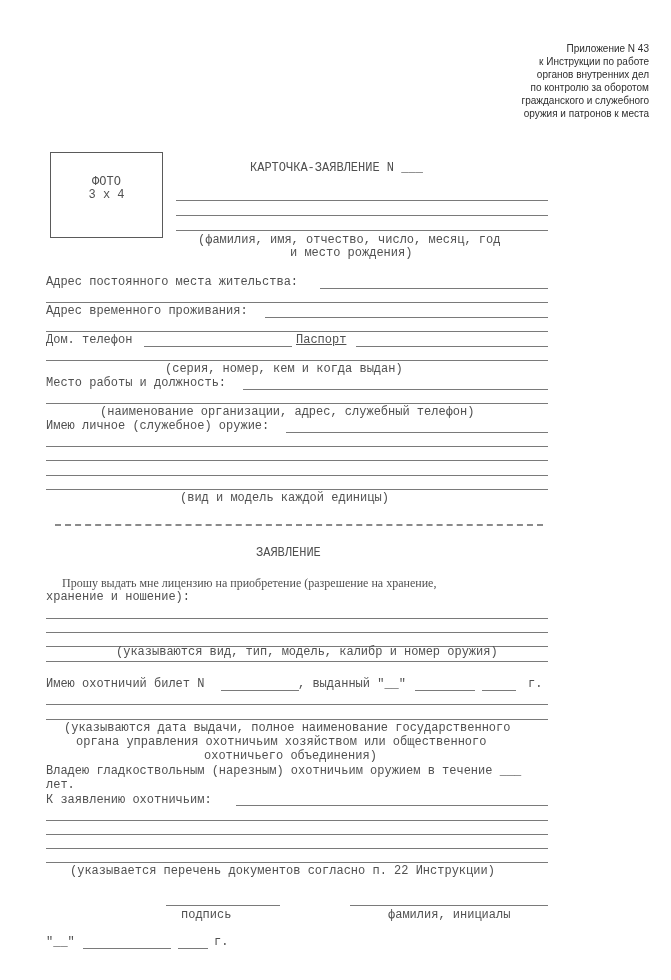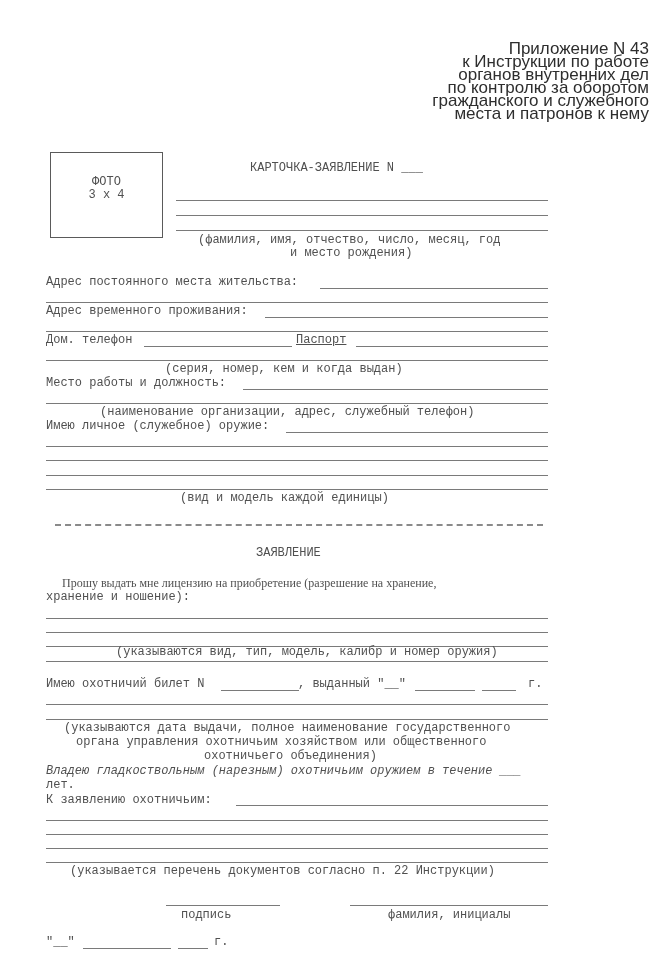--- a/index.html
+++ b/index.html
@@ -1,36 +1,36 @@
 <!DOCTYPE html>
 <html><head>
 <meta charset="utf-8">
 <style>
   html, body { margin: 0; padding: 0; background: #ffffff; }
   body { width: 671px; height: 980px; position: relative; overflow: hidden; color: #4a4a4a; }
   .mono { font-family: "Liberation Mono", "DejaVu Sans Mono", monospace; font-size: 12px; color: #505050; white-space: pre; }
   .sans { font-family: "Liberation Sans", "DejaVu Sans", sans-serif; }
   .abs { position: absolute; }
-  .appendix { right: 22px; top: 42px; text-align: right; font-size: 17px; line-height: 13.1px; color: #2e2e2e; }
+  .appendix { right: 22px; top: 42px; text-align: right; font-size: 10px; line-height: 13.1px; color: #2e2e2e; }
   .appendix div { white-space: nowrap; }
   .photo-box { left: 50px; top: 152px; width: 113px; height: 86px; border: 1.5px solid #5a5a5a; box-sizing: border-box; }
   .photo-box .t { position: absolute; left: 0; right: 0; text-align: center; }
   .rule { position: absolute; height: 0; border-top: 1.3px solid #7a7a7a; }
   .dashed { left: 55px; width: 488px; top: 524px; height: 0; border-top: 2px dashed #8a8a8a; }
 </style>
 </head>
 <body>
 
 <div class="abs sans appendix">
   <div>Приложение N 43</div>
   <div>к Инструкции по работе</div>
   <div>органов внутренних дел</div>
   <div>по контролю за оборотом</div>
   <div>гражданского и служебного</div>
-  <div>места и патронов к нему</div>
+  <div>оружия и патронов к места</div>
 </div>
 
 <div class="abs photo-box">
   <div class="t mono" style="top:22px;">ФОТО</div>
   <div class="t mono" style="top:35px;">3 x 4</div>
 </div>
 
 <div class="abs mono" style="left:250px; top:161px;">КАРТОЧКА-ЗАЯВЛЕНИЕ N ___</div>
 
 <div class="rule" style="left:176px; width:372px; top:200px;"></div>
@@ -83,21 +83,21 @@
 <div class="abs mono" style="left:298px; top:677px;">, выданный "__"</div>
 <div class="rule" style="left:415px; width:60px; top:690px;"></div>
 <div class="rule" style="left:482px; width:34px; top:690px;"></div>
 <div class="abs mono" style="left:528px; top:677px;">г.</div>
 <div class="rule" style="left:46px; width:502px; top:704px;"></div>
 <div class="rule" style="left:46px; width:502px; top:719px;"></div>
 <div class="abs mono" style="left:64px; top:721px;">(указываются дата выдачи, полное наименование государственного</div>
 <div class="abs mono" style="left:76px; top:735px;">органа управления охотничьим хозяйством или общественного</div>
 <div class="abs mono" style="left:204px; top:749px;">охотничьего объединения)</div>
 
-<div class="abs mono" style="left:46px; top:764px;font-style:italic;">Владею гладкоствольным (нарезным) охотничьим оружием в течение ___</div>
+<div class="abs mono" style="left:46px; top:764px;">Владею гладкоствольным (нарезным) охотничьим оружием в течение ___</div>
 <div class="abs mono" style="left:46px; top:778px;">лет.</div>
 
 <div class="abs mono" style="left:46px; top:793px;">К заявлению охотничьим:</div>
 <div class="rule" style="left:236px; width:312px; top:805px;"></div>
 <div class="rule" style="left:46px; width:502px; top:820px;"></div>
 <div class="rule" style="left:46px; width:502px; top:834px;"></div>
 <div class="rule" style="left:46px; width:502px; top:848px;"></div>
 <div class="rule" style="left:46px; width:502px; top:862px;"></div>
 <div class="abs mono" style="left:70px; top:864px;">(указывается перечень документов согласно п. 22 Инструкции)</div>
 

